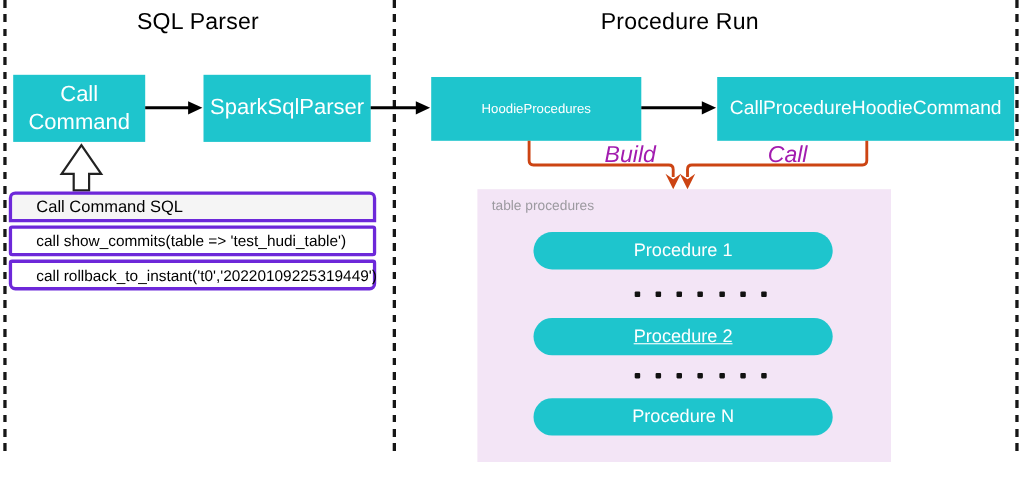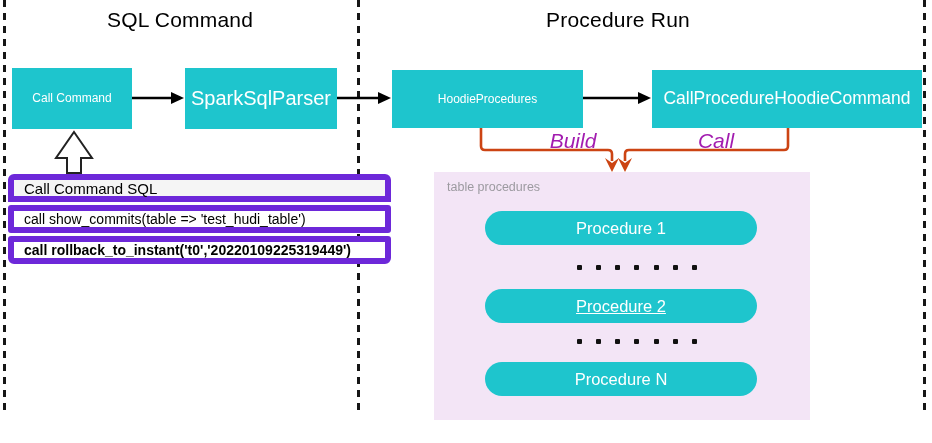--- a/index.html
+++ b/index.html
@@ -5,34 +5,34 @@
   html,body{margin:0;padding:0;background:#fff;}
   #canvas{
     position:relative;width:932px;height:443px;background:#ffffff;overflow:hidden;
     font-family:"Liberation Sans", sans-serif;color:#000;
   }
   .vdash{position:absolute;top:0;width:3px;height:415px;
     background:repeating-linear-gradient(180deg,#161616 0 7px,transparent 7px 13px);}
   .section-title{position:absolute;top:8px;font-size:21px;font-weight:500;text-align:center;letter-spacing:.2px;}
   .node{position:absolute;background:#1ec5cd;color:#fff;display:flex;align-items:center;justify-content:center;
     text-align:center;font-weight:500;line-height:1.25;}
-  #node-call-command{left:12px;top:68px;width:120px;height:61px;font-size:12px;}
+  #node-call-command{left:12px;top:68px;width:120px;height:61px;font-size:20px;}
   #node-spark-sql-parser{left:185px;top:68px;width:152px;height:61px;font-size:20px;}
   #node-hoodie-procedures{left:392px;top:70px;width:191px;height:58px;font-size:12px;}
   #node-call-procedure{left:652px;top:70px;width:270px;height:58px;font-size:17.5px;}
   #flow-svg{position:absolute;left:0;top:0;width:932px;height:443px;pointer-events:none;}
   .edge-label{position:absolute;font-size:21px;font-weight:500;color:#a21caf;font-style:italic;}
   #label-build{left:540px;top:129px;width:66px;text-align:center;}
   #label-call{left:684px;top:129px;width:64px;text-align:center;}
   
-  .sqlbox{position:absolute;left:8px;width:383px;box-sizing:border-box;border:6px solid #6d28d9;
-    background:#fff;display:flex;align-items:center;padding:0 10px;font-size:14px;white-space:nowrap;}
+  .sqlbox{position:absolute;left:8px;width:334px;box-sizing:border-box;border:3px solid #6d28d9;
+    background:#fff;display:flex;align-items:center;padding:0 22px;font-size:14px;white-space:nowrap;}
   #sql-header{top:174px;height:28px;background:#f5f5f5;border-radius:6px 6px 0 0;font-size:15px;}
   #sql-row-1{top:205px;height:28px;border-radius:3px;}
-  #sql-row-2{top:236px;height:28px;border-radius:3px 3px 6px 6px;font-weight:bold;}
+  #sql-row-2{top:236px;height:28px;border-radius:3px 3px 6px 6px;}
   
   #user-procedures{position:absolute;left:434px;top:172px;width:376px;height:248px;background:#f3e5f6;}
   #user-procedures-label{position:absolute;left:13px;top:8px;font-size:12.5px;color:#9c9aa0;}
   .proc{position:absolute;left:51px;width:272px;height:34px;background:#1ec5cd;color:#fff;
     display:flex;align-items:center;justify-content:center;font-size:16.5px;font-weight:500;border-radius:17px;}
   #proc-1{top:39px;}
   #proc-2{top:117px;text-decoration:underline;}
   #proc-n{top:174px;margin-top:16px;}
   .dots{position:absolute;left:143px;width:120px;display:flex;justify-content:space-between;}
   #dots-1{top:93px;}
@@ -41,21 +41,21 @@
 </style>
 </head>
 <body>
 
 <div id="canvas">
 
   <div class="vdash" style="left:3px"></div>
   <div class="vdash" style="left:357px"></div>
   <div class="vdash" style="left:923px"></div>
 
-  <div class="section-title" style="left:3px;width:354px;">SQL Command</div>
+  <div class="section-title" style="left:3px;width:354px;">SQL Parser</div>
   <div class="section-title" style="left:357px;width:522px;">Procedure Run</div>
 
   <div class="node" id="node-call-command">Call Command</div>
   <div class="node" id="node-spark-sql-parser">SparkSqlParser</div>
   <div class="node" id="node-hoodie-procedures">HoodieProcedures</div>
   <div class="node" id="node-call-procedure">CallProcedureHoodieCommand</div>
 
   <svg id="flow-svg" viewBox="0 0 932 443">
 
     <g>

